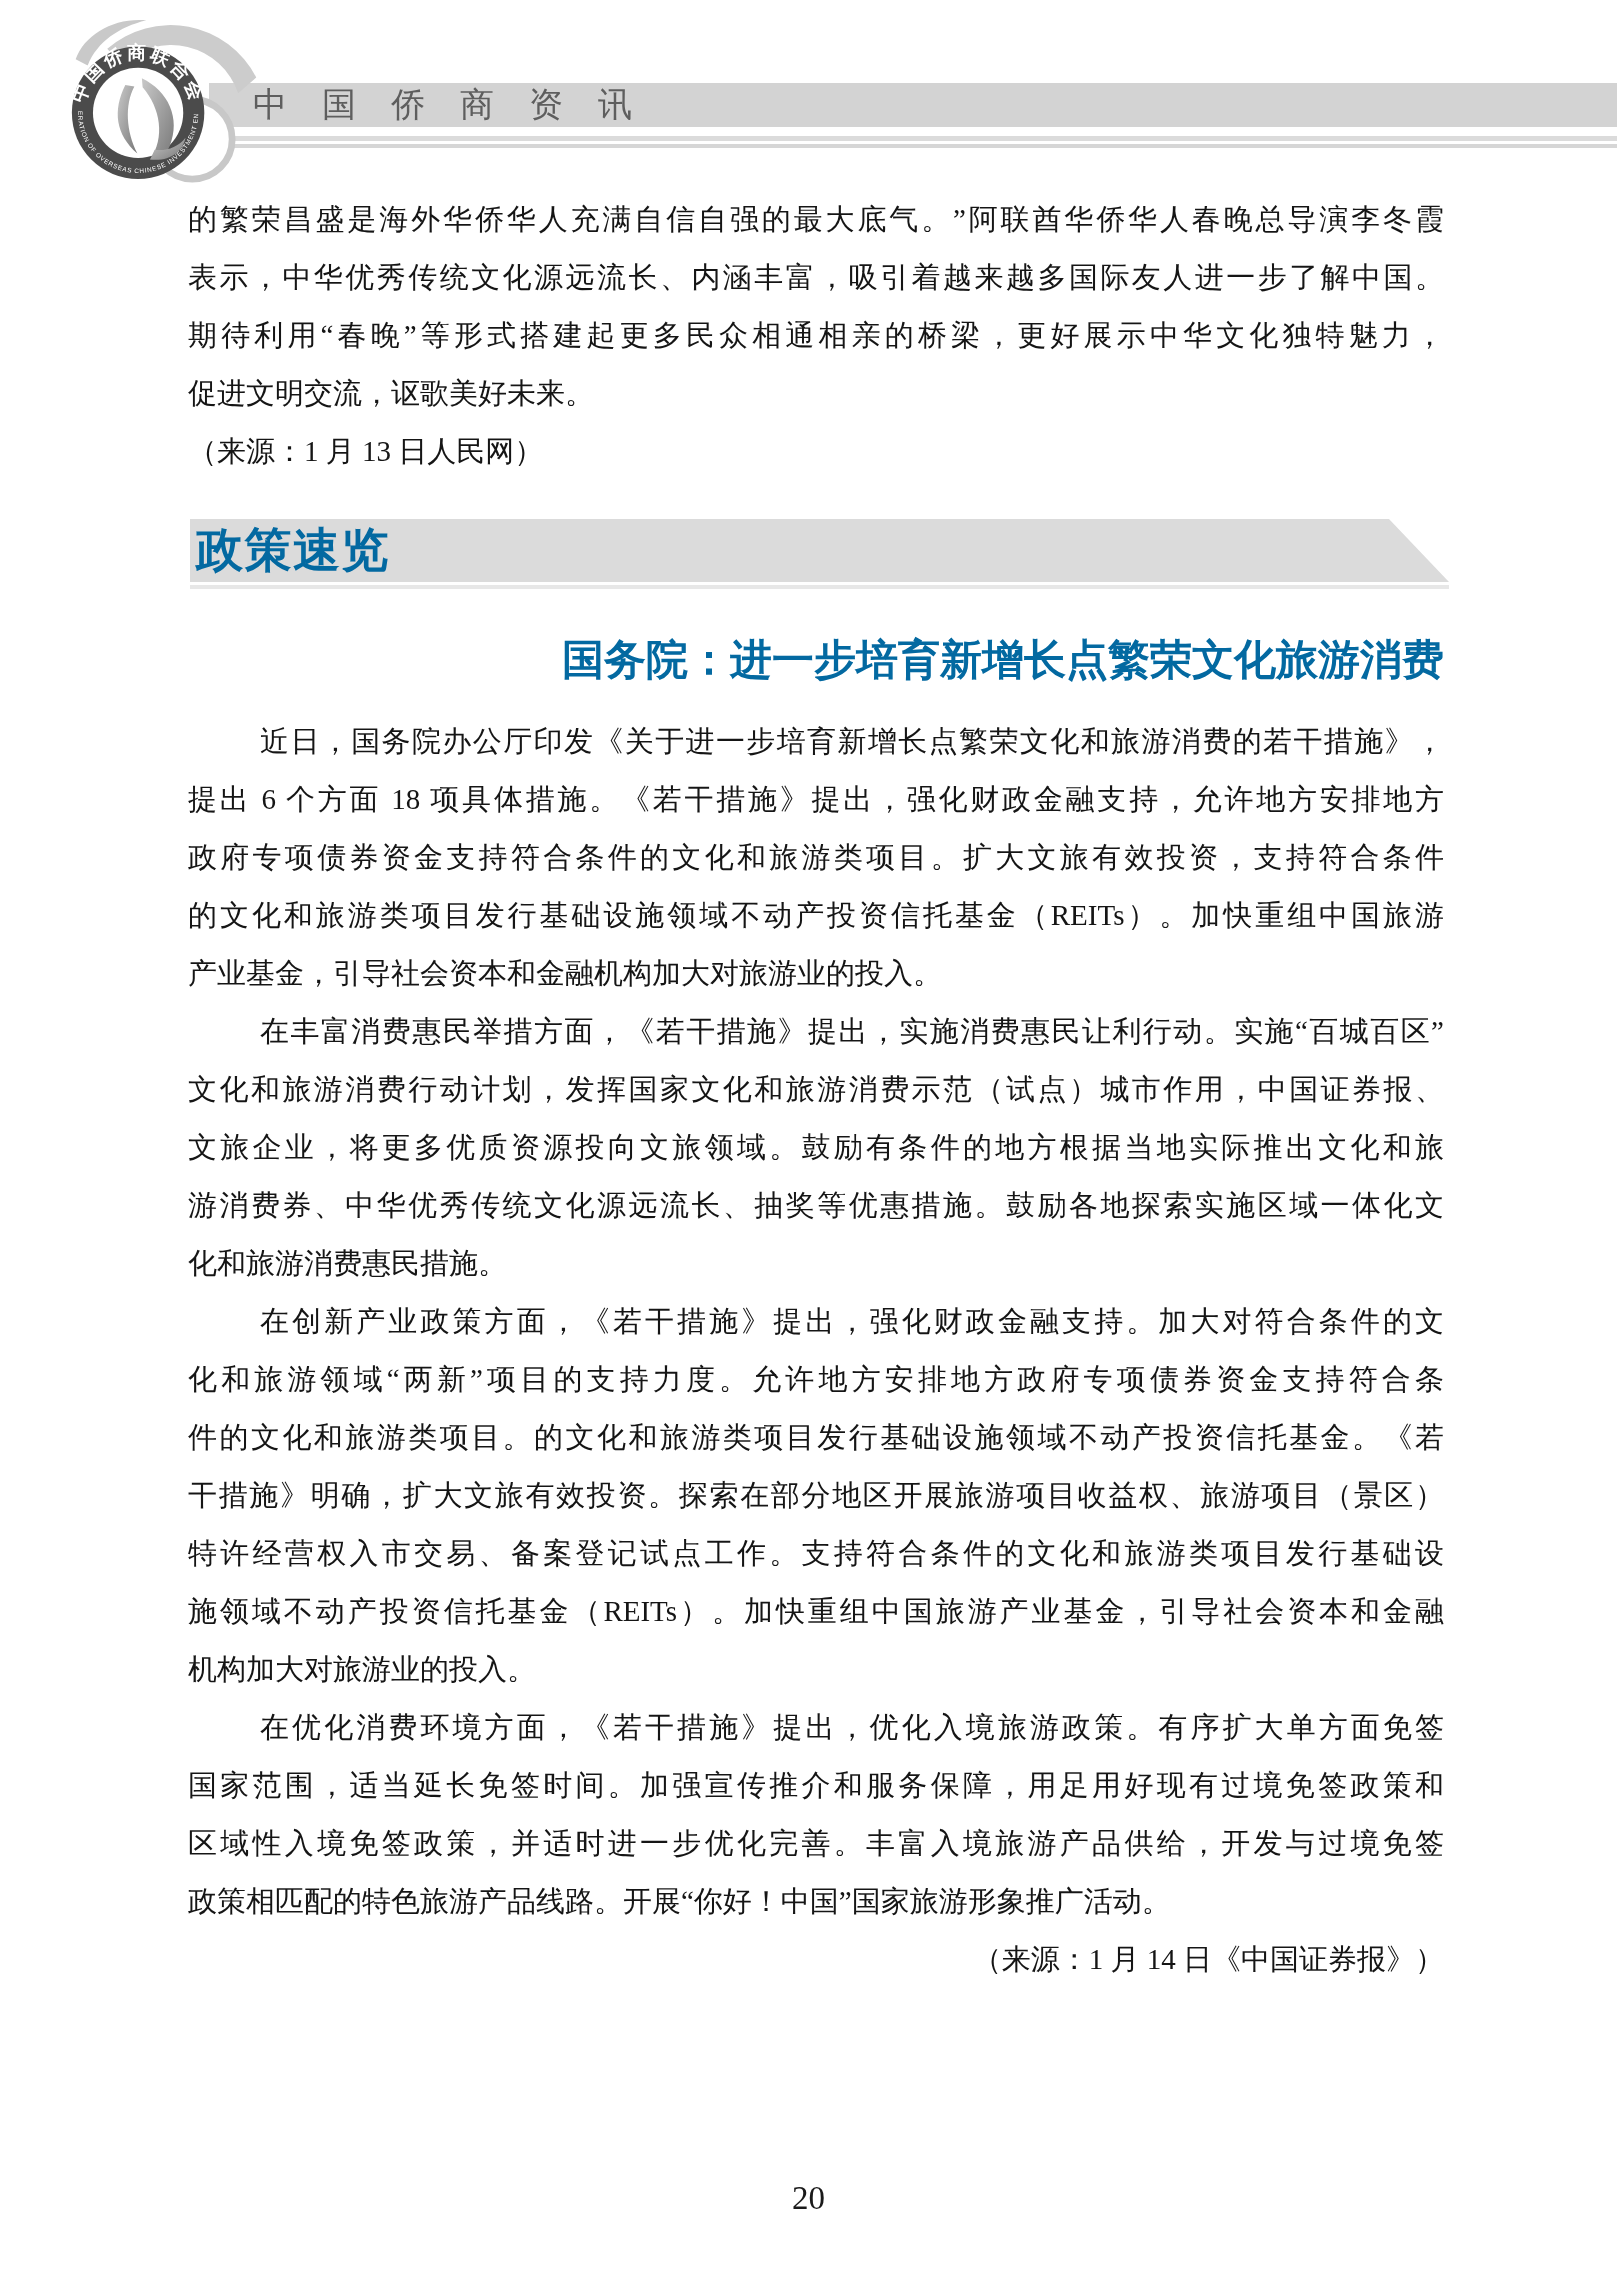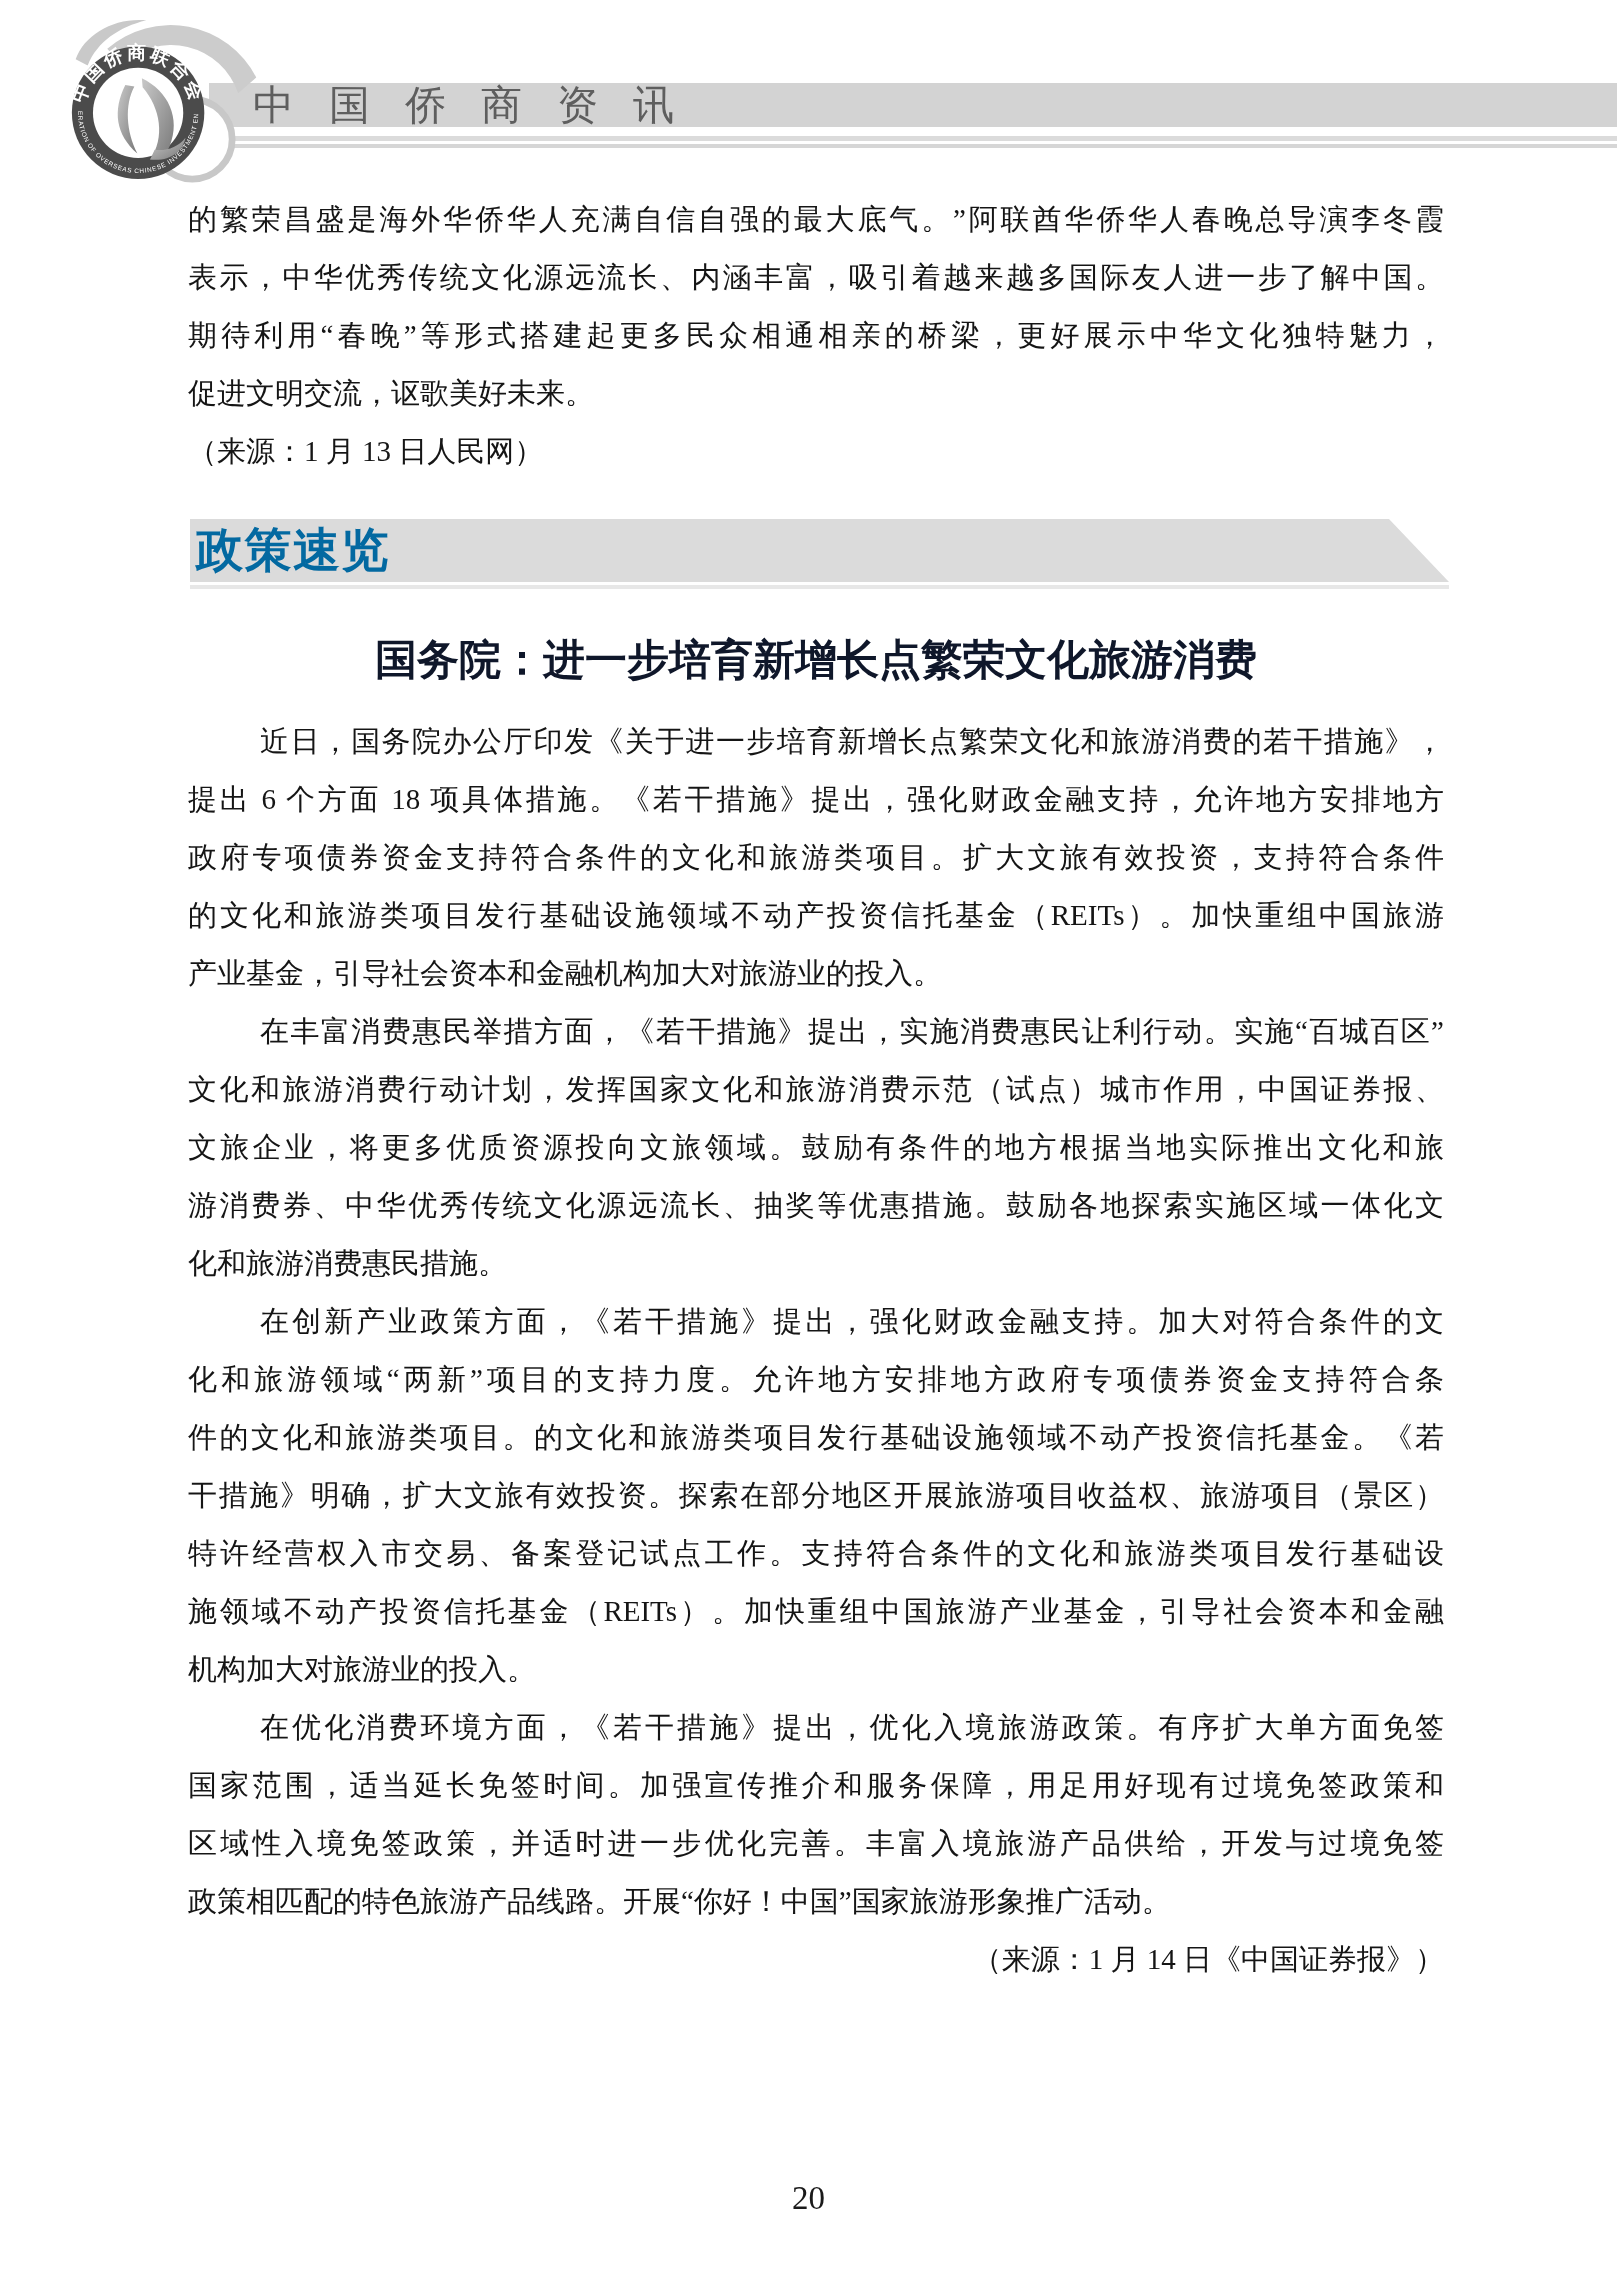--- a/index.html
+++ b/index.html
@@ -1,21 +1,21 @@
 <!DOCTYPE html>
 <html style="font-size:12px"><head>
 <meta charset="utf-8">
 <style>
   html,body{margin:0;padding:0;background:#ffffff;}
   .page{position:relative;width:1617px;height:2284px;background:#ffffff;overflow:hidden;
         font-family:"Liberation Serif","DejaVu Serif",serif;color:#151515;}
 
   
   .mast-bar{position:absolute;left:209px;top:83px;width:1408px;height:44px;background:#d3d3d3;}
-  .mast-title{display:block;padding-left:44px;line-height:44px;font-size:41px;
+  .mast-title{display:block;padding-left:44px;line-height:44px;font-size:34px;
               letter-spacing:35px;color:#5e5e5e;white-space:nowrap;}
   .stripe{position:absolute;left:209px;width:1408px;}
   .s1{top:136px;height:4.5px;background:#dbdbdb;}
   .s2{top:144px;height:3.8px;background:#d6d6d6;}
   svg.logo{position:absolute;left:32px;top:4.5px;}
 
   
   .textcol{position:absolute;left:188px;width:1256px;font-size:29px;line-height:58px;
            text-justify:inter-character;}
   .lead{top:190px;}
@@ -27,22 +27,22 @@
   .src-line{text-align:right;text-align-last:right;}
 
   
   .banner{position:absolute;left:190px;top:519px;width:1259px;height:63px;background:#dbdbdb;
           clip-path:polygon(0 0, calc(100% - 60px) 0, 100% 100%, 0 100%);}
   .banner-label{display:block;padding-left:6px;line-height:62px;font-size:47px;font-weight:bold;
                 letter-spacing:1.5px;color:#0369a1;}
   .banner-shadow{position:absolute;left:190px;top:585px;width:1259px;height:3.8px;background:#e7e7e7;}
 
   
-  .article-title{position:absolute;left:188px;top:632px;width:1256px;margin:0;text-align:center;
-                 font-size:42px;font-weight:700;color:#0f172a;
+  .article-title{position:absolute;left:188px;top:632px;width:1256px;margin:0;text-align:right;
+                 font-size:42px;font-weight:700;color:#0369a1;
                  font-family:"Liberation Sans","DejaVu Sans",sans-serif;}
 
   
   .page-number{position:absolute;left:0;top:2180px;width:1617px;text-align:center;
                font-size:33px;color:#1a1a1a;}
 </style>
 </head>
 <body>
 
 <div class="page">

